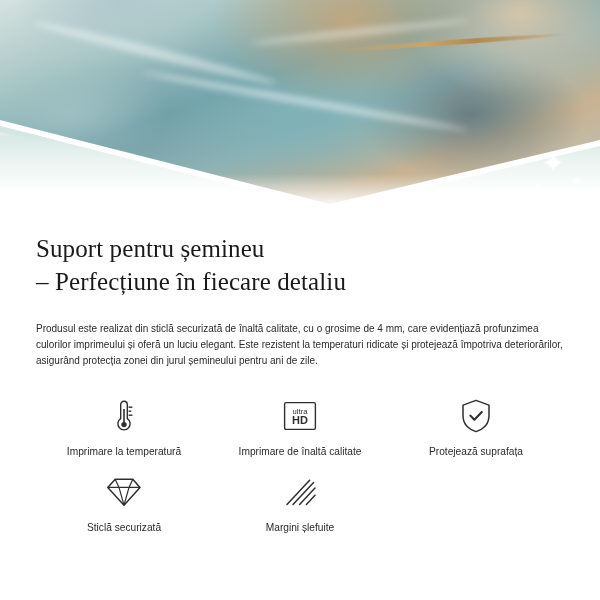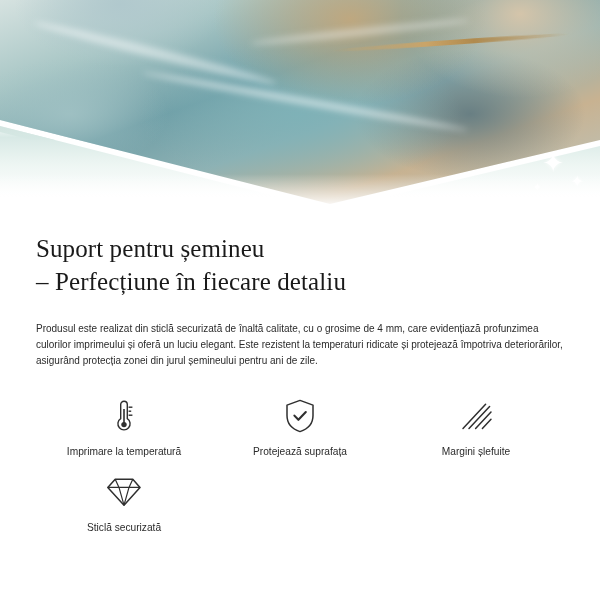--- a/index.html
+++ b/index.html
@@ -177,49 +177,59 @@
             <circle cx="13" cy="26.6" r="2.7" fill="#2f2f2f" stroke="none"></circle>
             <line x1="13" y1="11" x2="13" y2="25" stroke-width="1.6"></line>
             <line x1="17.6" y1="9.2" x2="21.4" y2="9.2"></line>
             <line x1="17.6" y1="13.2" x2="20.2" y2="13.2"></line>
             <line x1="17.6" y1="17.2" x2="21.4" y2="17.2"></line>
           </svg>
         </div>
         <div class="feature-label">Imprimare la temperatură</div>
       </div>
 
+      <div class="feature">
+        <div class="feature-icon">
+          <svg width="34" height="34" viewBox="0 0 34 34">
+            <rect x="1.6" y="3.6" width="30.8" height="26.8" rx="1.6" fill="none" stroke="#2f2f2f" stroke-width="1.4"></rect>
+            <text x="17" y="14.6" font-family="Liberation Sans, sans-serif" font-size="7.6" fill="#2f2f2f" text-anchor="middle">ultra</text>
+            <text x="17" y="25.4" font-family="Liberation Sans, sans-serif" font-size="11" font-weight="bold" fill="#2f2f2f" text-anchor="middle">HD</text>
+          </svg>
+        </div>
+        <div class="feature-label">Imprimare de înaltă calitate</div>
+      </div>
 
       <div class="feature">
         <div class="feature-icon">
           <svg width="32" height="36" viewBox="0 0 32 36">
             <path d="M16 2.4 29 7.1v10.4c0 8.1-5.4 13.6-13 16.1C8.4 31.1 3 25.6 3 17.5V7.1L16 2.4z" fill="none" stroke="#2f2f2f" stroke-width="1.5" stroke-linejoin="round"></path>
             <path d="M10.4 17.6l4 4.2 7.4-7.8" fill="none" stroke="#2f2f2f" stroke-width="2.1" stroke-linecap="round" stroke-linejoin="round"></path>
           </svg>
         </div>
         <div class="feature-label">Protejează suprafața</div>
+      </div>
+
+      <div class="feature">
+        <div class="feature-icon">
+          <svg width="36" height="32" viewBox="0 0 36 32">
+            <path d="M9.2 3.2h17.6l7.2 8.2L18 29.2 1.8 11.4 9.2 3.2z" fill="none" stroke="#2f2f2f" stroke-width="1.5" stroke-linejoin="round"></path>
+            <path d="M1.8 11.4h32.4M9.2 3.2 13 11.4 18 29.2M26.8 3.2 23 11.4 18 29.2M13 11.4h10" fill="none" stroke="#2f2f2f" stroke-width="1.2"></path>
+          </svg>
+        </div>
+        <div class="feature-label">Sticlă securizată</div>
       </div>
 
       <div class="feature">
         <div class="feature-icon">
           <svg width="34" height="32" viewBox="0 0 34 32">
             <path d="M4 28.4 26.6 4.2" stroke="#2f2f2f" stroke-width="1.5" stroke-linecap="round"></path>
             <path d="M10 28.4 30.6 6.6" stroke="#2f2f2f" stroke-width="1.5" stroke-linecap="round"></path>
             <path d="M16.6 28.4 32 12" stroke="#2f2f2f" stroke-width="1.5" stroke-linecap="round"></path>
             <path d="M23.4 28.4 32 19.2" stroke="#2f2f2f" stroke-width="1.5" stroke-linecap="round"></path>
           </svg>
         </div>
         <div class="feature-label">Margini șlefuite</div>
       </div>
 
-      <div class="feature">
-        <div class="feature-icon">
-          <svg width="36" height="32" viewBox="0 0 36 32">
-            <path d="M9.2 3.2h17.6l7.2 8.2L18 29.2 1.8 11.4 9.2 3.2z" fill="none" stroke="#2f2f2f" stroke-width="1.5" stroke-linejoin="round"></path>
-            <path d="M1.8 11.4h32.4M9.2 3.2 13 11.4 18 29.2M26.8 3.2 23 11.4 18 29.2M13 11.4h10" fill="none" stroke="#2f2f2f" stroke-width="1.2"></path>
-          </svg>
-        </div>
-        <div class="feature-label">Sticlă securizată</div>
-      </div>
-
 
     </div>
   </div>
 </div>
 
 </body></html>

